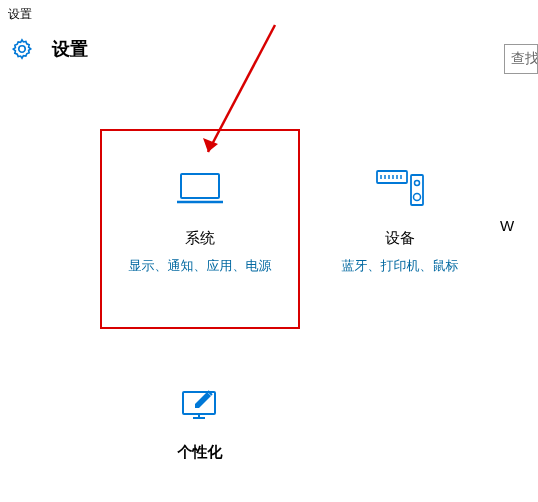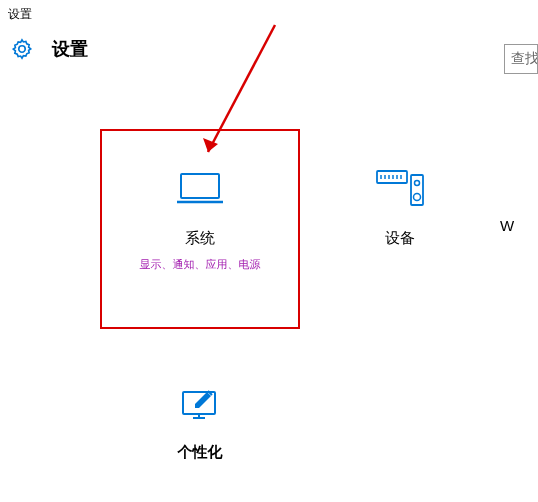--- a/index.html
+++ b/index.html
@@ -75,22 +75,22 @@
     align-items: center;
     justify-content: center;
     margin-bottom: 18px;
   }
   .tile-title {
     font-size: 15px;
     color: #000;
     margin-bottom: 8px;
   }
   .tile-desc {
-    font-size: 11px;
-    color: #a21caf;
+    font-size: 13px;
+    color: #0369a1;
     line-height: 1.5;
     padding: 0 18px;
   }
   .row2 { padding-top: 18px; font-weight: bold; }
   .partial-tile {
     width: 30px;
     display: flex;
     align-items: flex-start;
     justify-content: flex-start;
     padding-top: 120px;
@@ -155,20 +155,21 @@
         <line x1="14" y1="6" x2="14" y2="10" stroke="#0078d7" stroke-width="1.5"></line>
         <line x1="18" y1="6" x2="18" y2="10" stroke="#0078d7" stroke-width="1.5"></line>
         <line x1="22" y1="6" x2="22" y2="10" stroke="#0078d7" stroke-width="1.5"></line>
         <line x1="26" y1="6" x2="26" y2="10" stroke="#0078d7" stroke-width="1.5"></line>
         <rect x="36" y="6" width="12" height="30" rx="1" fill="none" stroke="#0078d7" stroke-width="1.8"></rect>
         <circle cx="42" cy="14" r="2.5" fill="none" stroke="#0078d7" stroke-width="1.5"></circle>
         <circle cx="42" cy="28" r="3.5" fill="none" stroke="#0078d7" stroke-width="1.5"></circle>
       </svg>
     </span>
     <div class="tile-title">设备</div>
+    <div class="tile-desc">蓝牙、打印机、鼠标</div>
   </div>
 
   <div class="partial-tile">
     <span>W</span>
   </div>
 
   <div class="tile row2">
     <span class="icon">
       <svg width="46" height="40" viewBox="0 0 46 40">
         <rect x="6" y="10" width="32" height="22" rx="1" fill="none" stroke="#0078d7" stroke-width="2"></rect>

